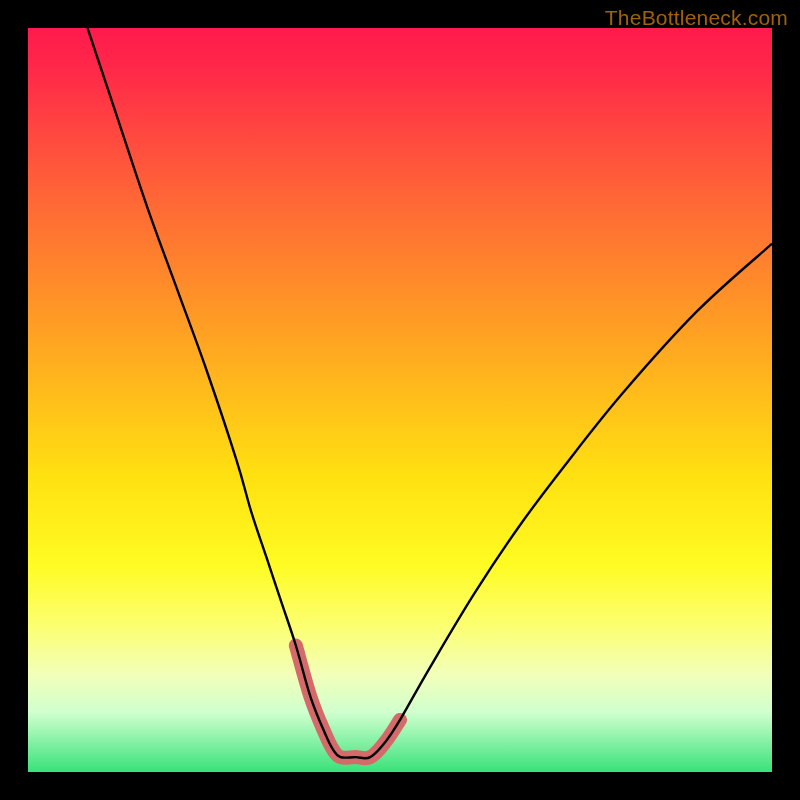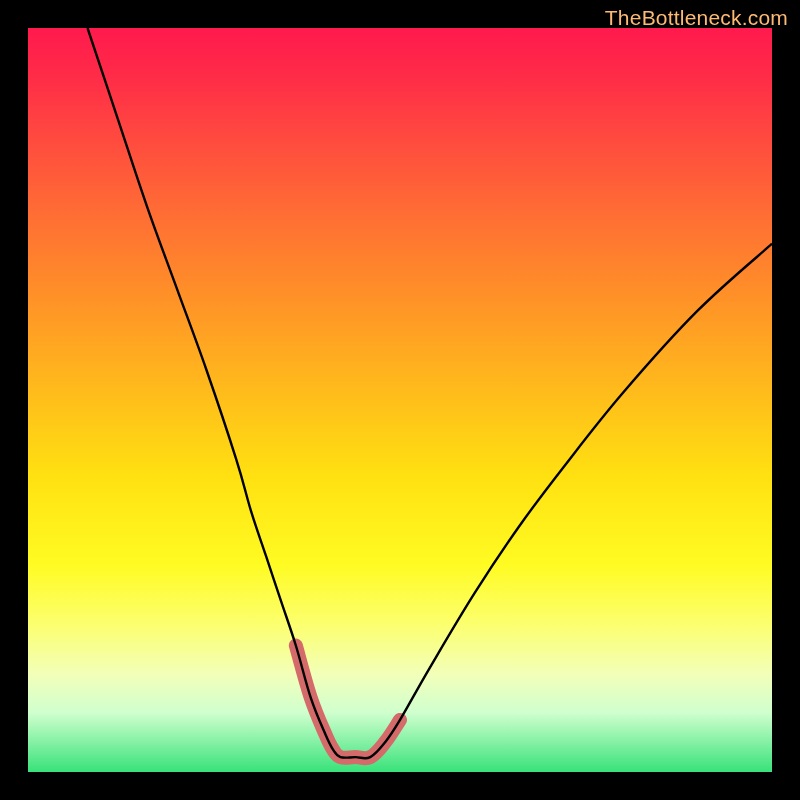--- a/index.html
+++ b/index.html
@@ -6,21 +6,21 @@
   html, body { width: 800px; height: 800px; overflow: hidden; }
   body {
     background: #000;
     font-family: Arial, Helvetica, sans-serif;
     position: relative;
   }
   .attribution {
     position: absolute;
     top: 6px;
     right: 12px;
-    color: #fdba74;
+    color: #a16207;
     font-size: 21px;
     letter-spacing: 0.2px;
   }
   .plot-frame {
     position: absolute;
     left: 28px;
     top: 28px;
     width: 744px;
     height: 744px;
     background: linear-gradient(to bottom,

